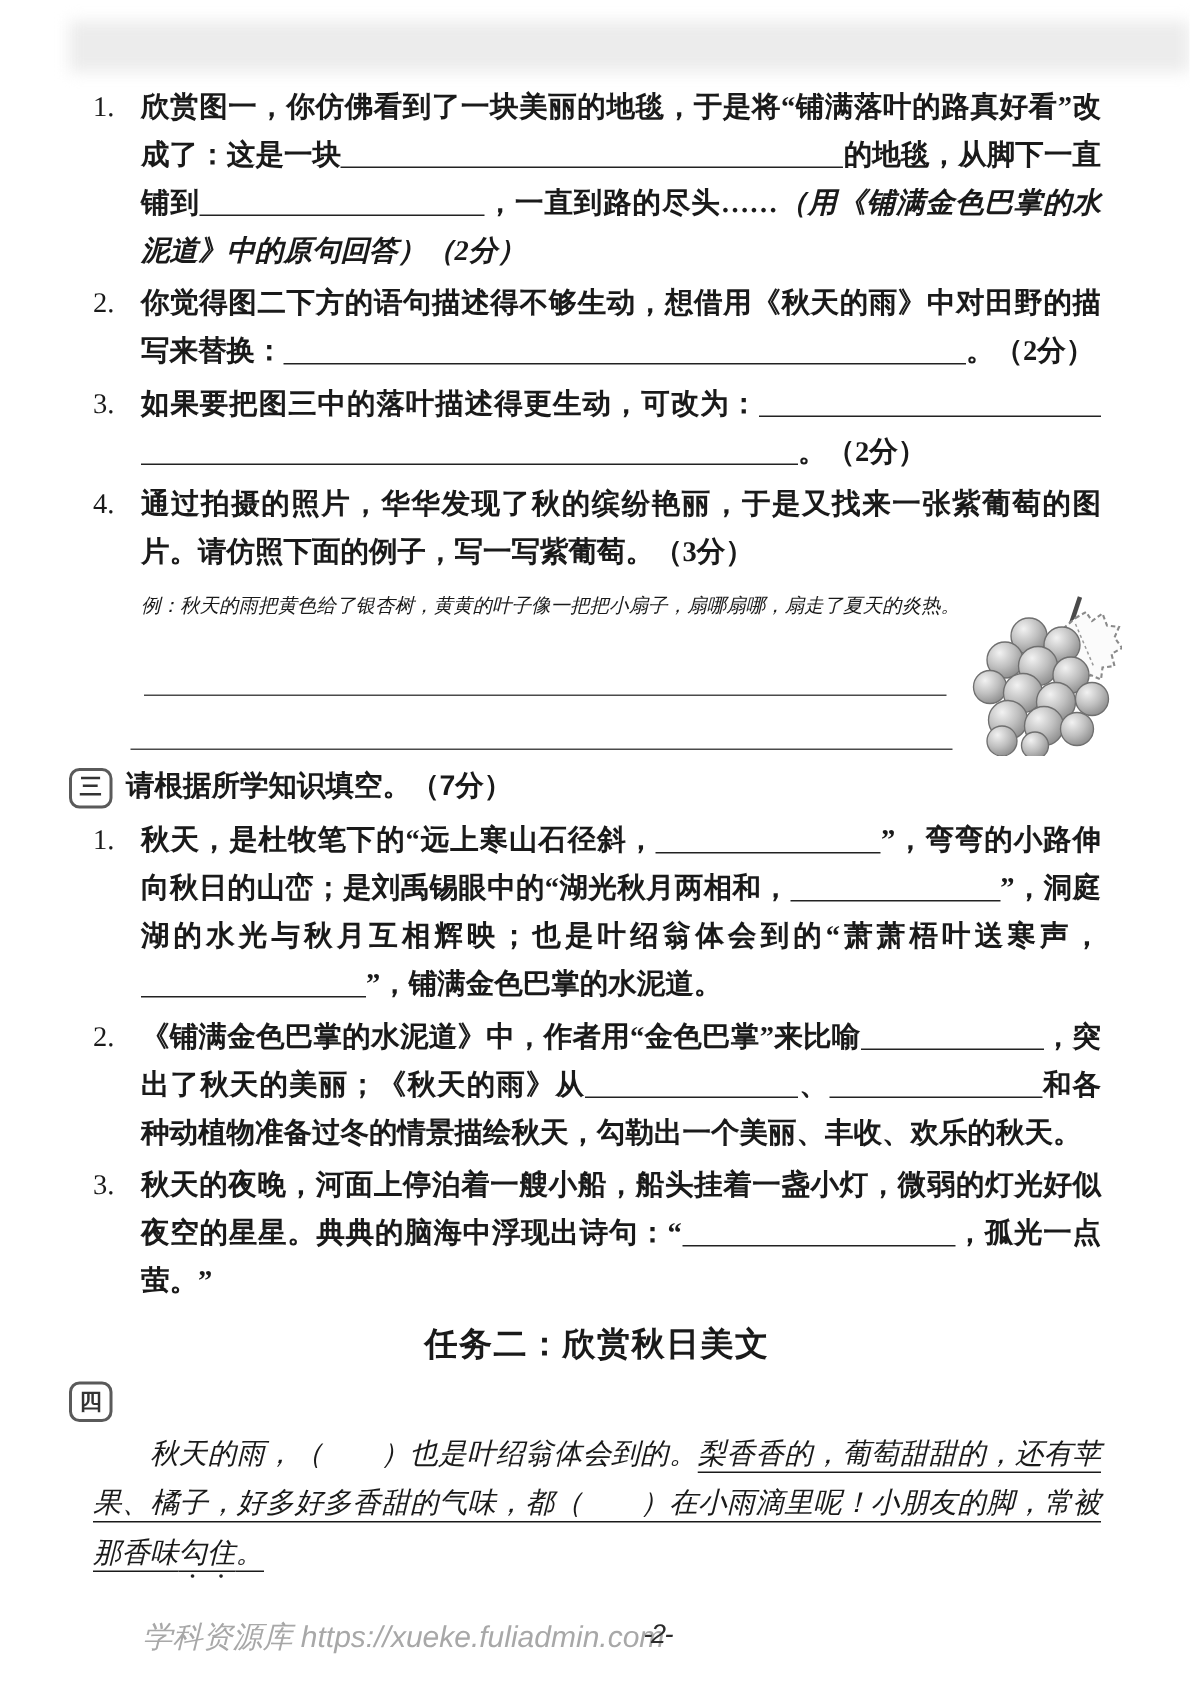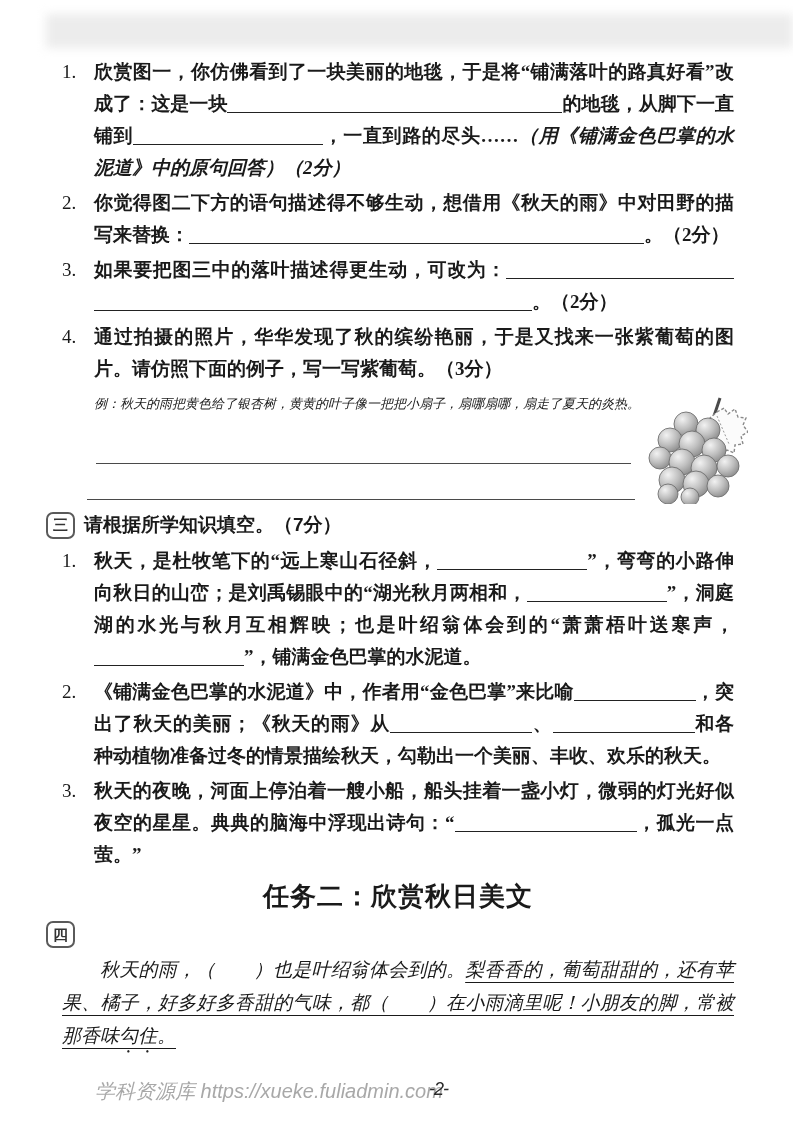--- a/index.html
+++ b/index.html
@@ -22,21 +22,21 @@
   .answer-block{position:relative;margin:8px 0 10px 34px;}
   .answer-line{height:35px;border-bottom:1.6px solid #4a4a4a;width:535px;}
   .answer-line.second{width:548px;margin-left:-9px;}
   .grapes{position:absolute;right:-14px;top:-34px;}
   .sec-header{display:flex;align-items:center;gap:9px;margin:8px 0 5px -16px;
     font-family:"Liberation Sans","DejaVu Sans",sans-serif;font-weight:bold;font-size:19px;line-height:30px;}
   .badge{width:25px;height:23px;flex:none;border:2.5px solid #5a5a5a;border-radius:7px;
     display:flex;align-items:center;justify-content:center;font-size:15px;color:#333;background:#fff;}
   .s3-items{margin-top:2px;}
   .task-heading{text-align:center;font-family:"Liberation Sans","DejaVu Sans",sans-serif;
-    font-weight:bold;font-size:26px;line-height:34px;margin:8px 0 4px;letter-spacing:1px;}
+    font-weight:bold;font-size:22px;line-height:34px;margin:8px 0 4px;letter-spacing:1px;}
   .sub-title{text-align:center;font-size:20px;font-weight:bold;line-height:32px;margin:2px 0 4px;}
   .sub-title .kai{font-weight:normal;font-size:18px;}
   .passage{font-size:19px;line-height:33px;font-style:italic;text-indent:2em;text-align:justify;}
   .footer{position:absolute;bottom:16px;left:0;width:712px;
     font-family:"Liberation Sans","DejaVu Sans",sans-serif;font-size:20px;color:#a8a8a8;font-style:italic;}
   .footer .wm{margin-left:95px;}
   .page-num{position:absolute;left:429px;top:1px;color:#2b2b2b;font-size:18px;letter-spacing:-1px;}
 </style>
 </head>
 <body>

